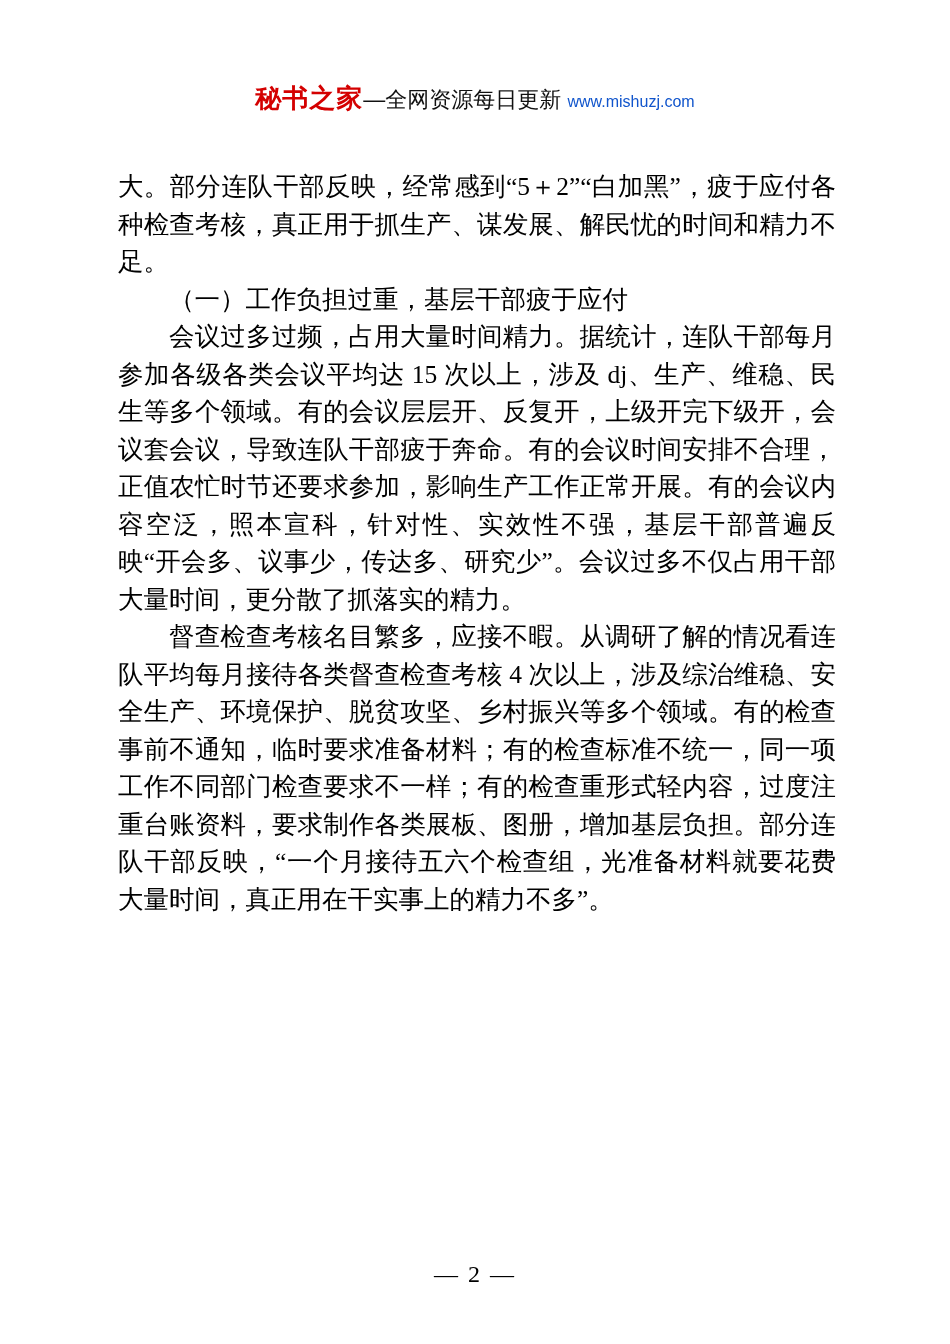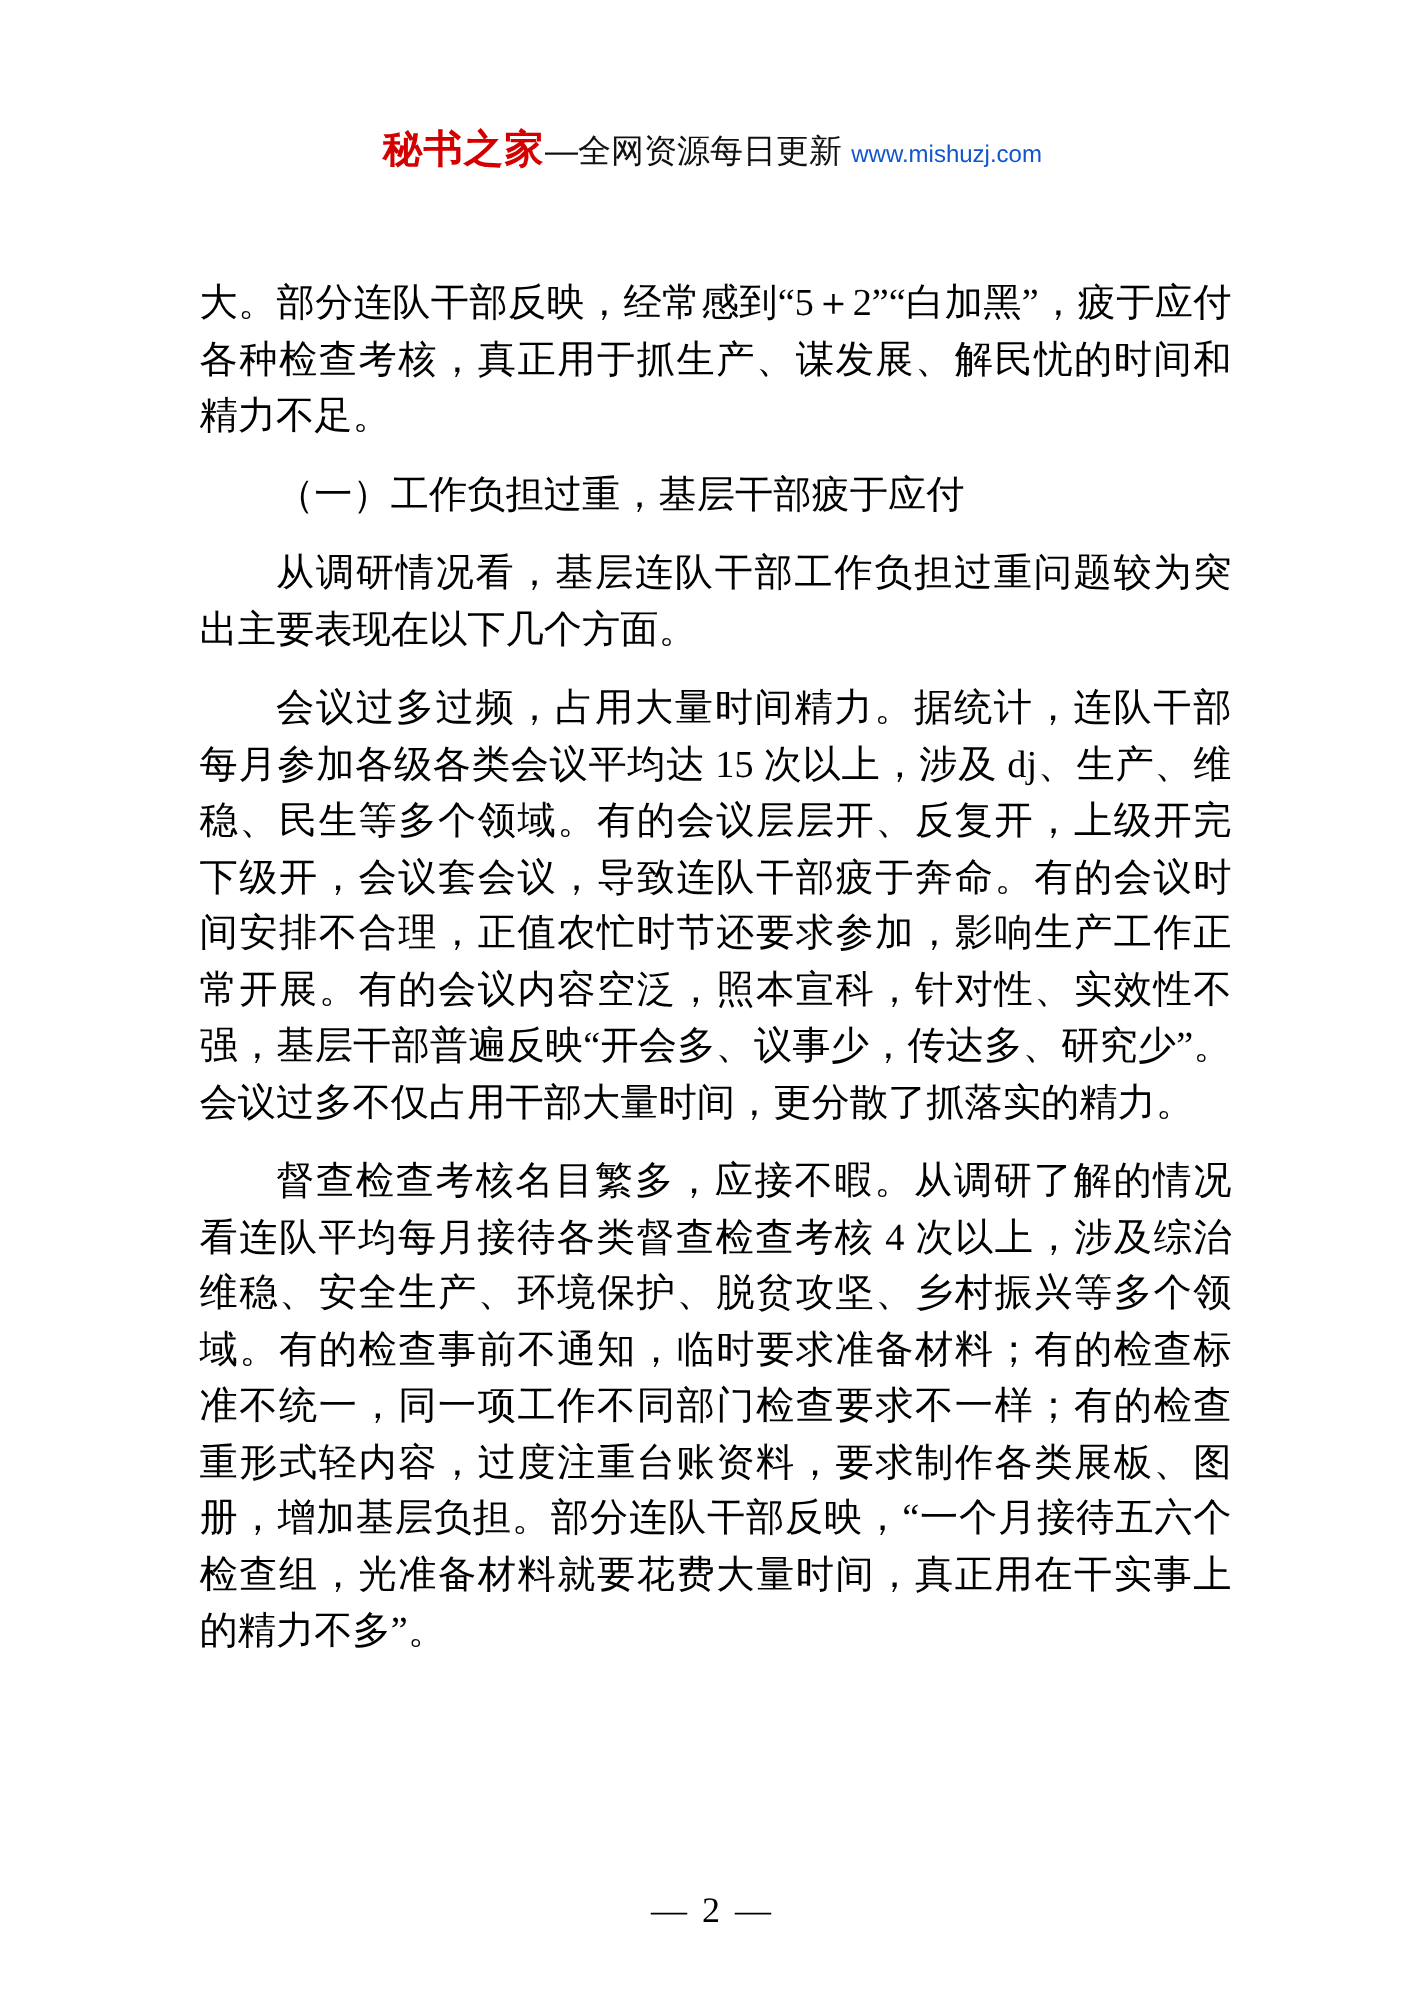--- a/index.html
+++ b/index.html
@@ -28,21 +28,21 @@
     left: 0;
     width: 950px;
     text-align: center;
     font-size: 26px;
     line-height: 34px;
     white-space: nowrap;
   }
   .header .brand {
     color: #d40000;
     font-weight: bold;
-    font-family: Liberation Sans, sans-serif;
+    font-family: Liberation Mono, monospace;
     letter-spacing: 1px;
   }
   .header .tagline {
     color: #111111;
     font-family: "Liberation Sans", sans-serif;
     font-size: 22px;
   }
   .header .url {
     color: #1155cc;
     font-family: "Liberation Sans", sans-serif;
@@ -54,21 +54,21 @@
     left: 118px;
     width: 718px;
     font-size: 25.5px;
     line-height: 37.5px;
     text-align: justify;
     text-justify: inter-ideograph;
     font-family: "Liberation Serif", "DejaVu Serif", serif;
     color: #000;
   }
   .body-text p {
-    margin: 15px;
+    margin: 0;
     padding: 0;
     text-align: justify;
     text-justify: inter-ideograph;
   }
   .indent {
     text-indent: 2em;
   }
   .footer {
     position: absolute;
     bottom: 56px;
@@ -86,20 +86,19 @@
 
 <div class="page">
 
   <div class="header">
     <span class="brand">秘书之家</span><span class="tagline">—全网资源每日更新 </span><span class="url">www.mishuzj.com</span>
   </div>
 
   <div class="body-text">
     <p>大。部分连队干部反映，经常感到“5＋2”“白加黑”，疲于应付各种检查考核，真正用于抓生产、谋发展、解民忧的时间和精力不足。</p>
     <p class="indent">（一）工作负担过重，基层干部疲于应付</p>
-    <p class="indent">从调研情况看，基层连队干部工作负担过重问题较为突出主要表现在以下几个方面。</p>
     <p class="indent">会议过多过频，占用大量时间精力。据统计，连队干部每月参加各级各类会议平均达 15 次以上，涉及 dj、生产、维稳、民生等多个领域。有的会议层层开、反复开，上级开完下级开，会议套会议，导致连队干部疲于奔命。有的会议时间安排不合理，正值农忙时节还要求参加，影响生产工作正常开展。有的会议内容空泛，照本宣科，针对性、实效性不强，基层干部普遍反映“开会多、议事少，传达多、研究少”。会议过多不仅占用干部大量时间，更分散了抓落实的精力。</p>
     <p class="indent">督查检查考核名目繁多，应接不暇。从调研了解的情况看连队平均每月接待各类督查检查考核 4 次以上，涉及综治维稳、安全生产、环境保护、脱贫攻坚、乡村振兴等多个领域。有的检查事前不通知，临时要求准备材料；有的检查标准不统一，同一项工作不同部门检查要求不一样；有的检查重形式轻内容，过度注重台账资料，要求制作各类展板、图册，增加基层负担。部分连队干部反映，“一个月接待五六个检查组，光准备材料就要花费大量时间，真正用在干实事上的精力不多”。</p>
   </div>
 
   <div class="footer">— 2 —</div>
 
 </div>
 
 </body></html>

